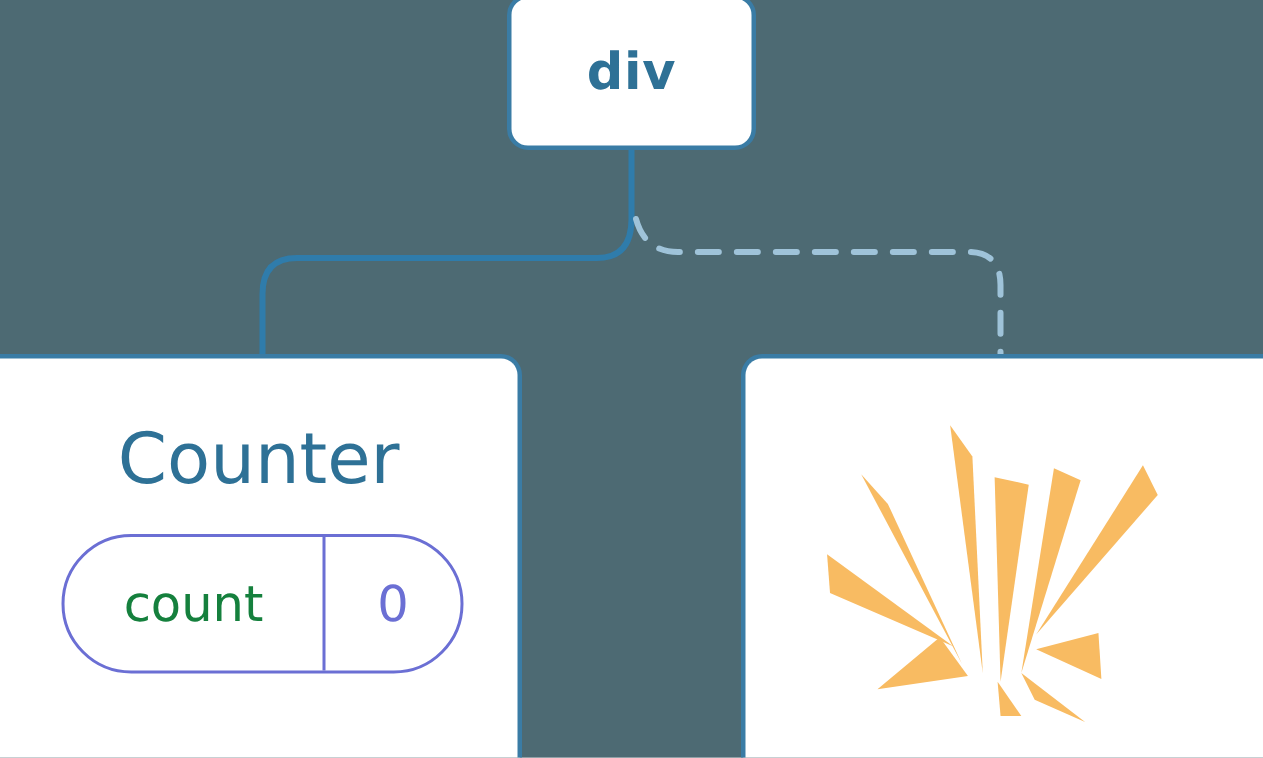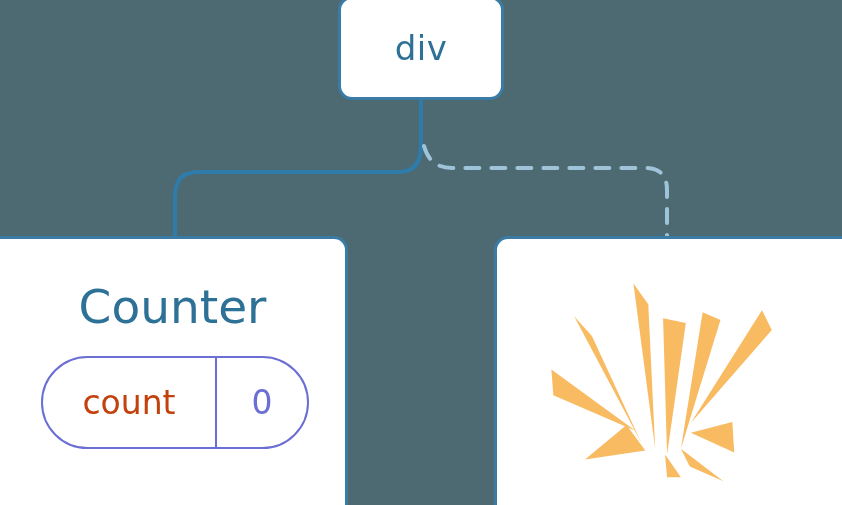--- a/index.html
+++ b/index.html
@@ -28,20 +28,21 @@
   #node-div {
     left:338px; top:-4px;
     width:166px; height:104px;
     display:flex; align-items:center; justify-content:center;
   }
   #node-div .node-label {
     font-size:34px;
     color:#2e7196;
     letter-spacing:0.5px;
     line-height:1;
+    font-weight:bold;
   }
   #node-counter {
     left:0px; top:236px;
     width:348px; height:273px;
     border-left:none;
     border-bottom:none;
     border-top-left-radius:0;
     border-bottom-left-radius:0;
     border-bottom-right-radius:0;
   }
@@ -59,21 +60,21 @@
     width:268px; height:93px;
     border:2.5px solid #6b6fd4;
     border-radius:47px;
     display:flex;
     align-items:stretch;
   }
   .pill-key {
     flex: 0 0 174px;
     display:flex; align-items:center; justify-content:center;
     font-size:33px;
-    color:#c2410c;
+    color:#15803d;
     border-right:2.5px solid #6b6fd4;
     line-height:1;
   }
   .pill-val {
     flex:1 1 auto;
     display:flex; align-items:center; justify-content:center;
     font-size:33px;
     color:#6b6fd4;
     line-height:1;
   }

